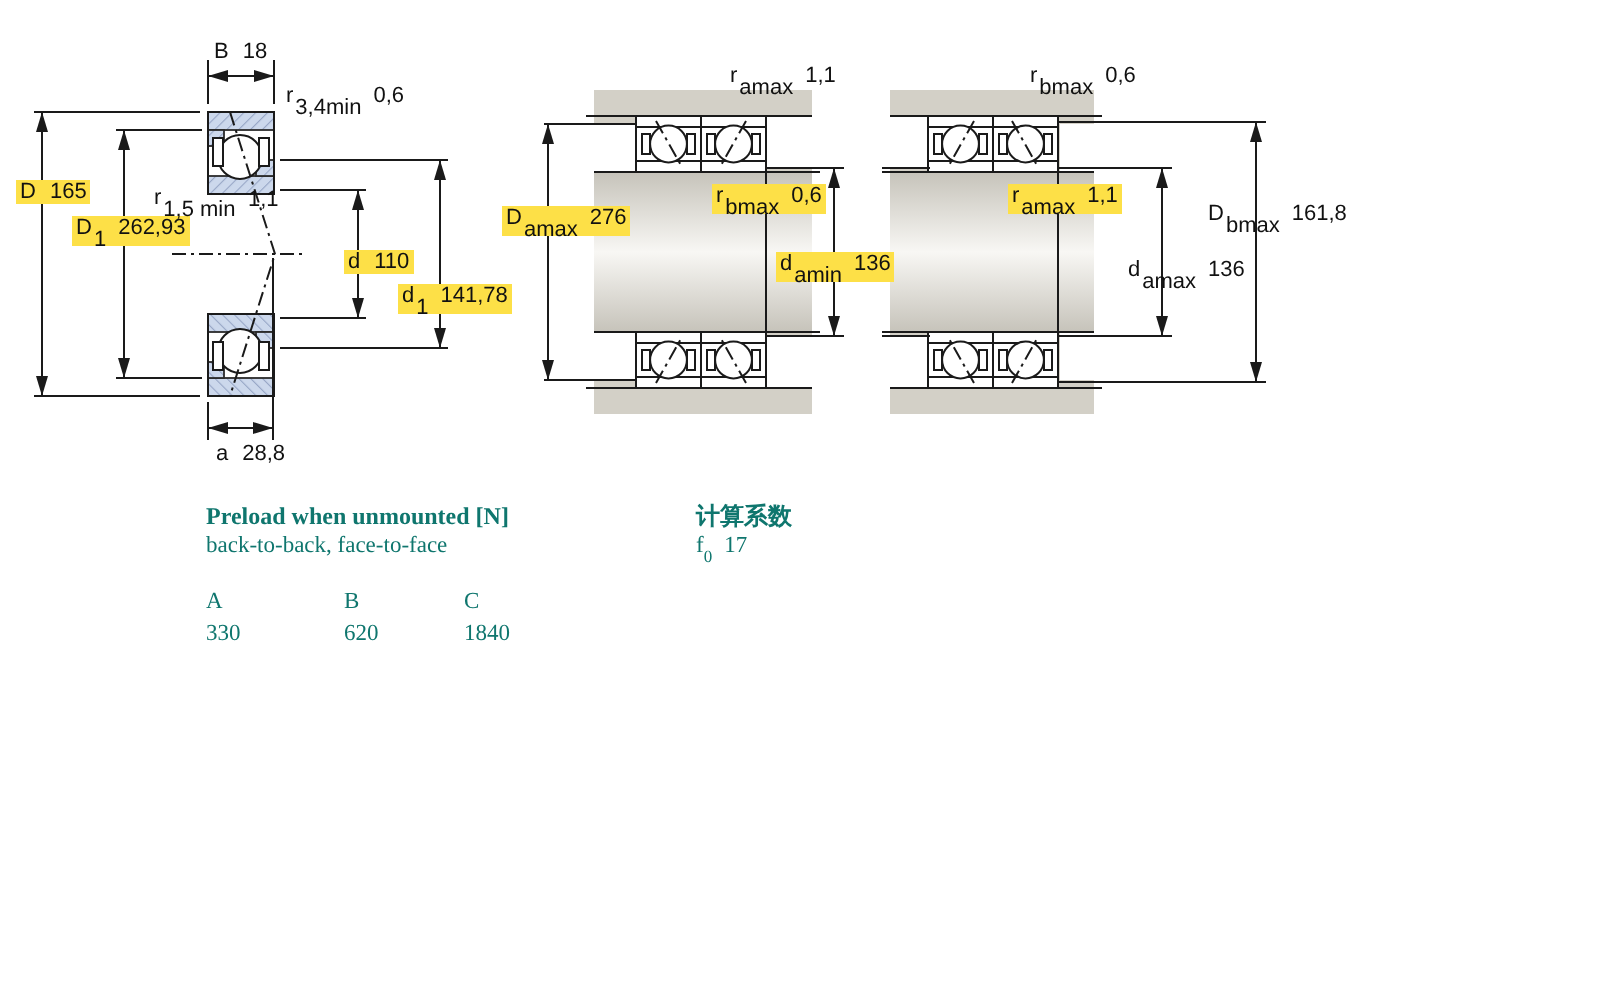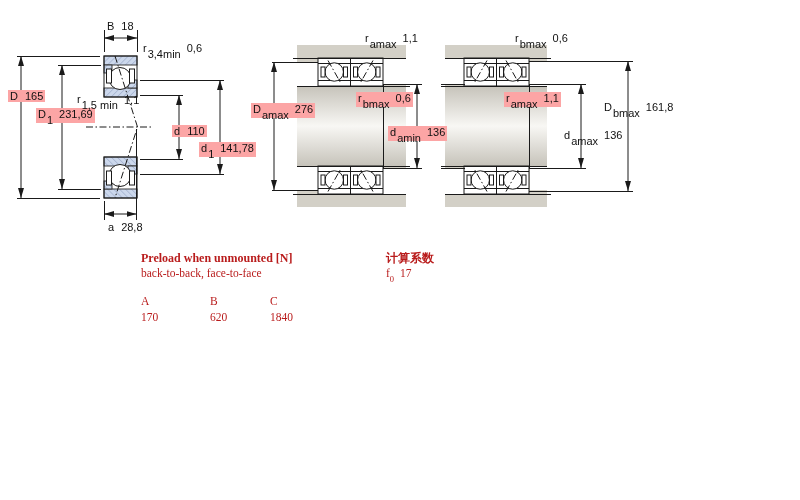--- a/index.html
+++ b/index.html
@@ -13,24 +13,24 @@
   .wbox{fill:#ffffff;stroke:#1a1a1a;stroke-width:1;}
   .ball{fill:#ffffff;stroke:#1a1a1a;stroke-width:1;}
   .hat{stroke:#2b2b2b;stroke-width:0.9;}
   .outl{fill:none;stroke:#1a1a1a;stroke-width:1;}
   
   .dl{position:absolute;font-size:11px;line-height:12px;white-space:nowrap;color:#111;}
   .dl sub{font-size:11px;position:relative;top:3px;left:1px;}
   .dl sub:empty{display:none;}
   .dl .val{margin-left:7px;}
   .dl .val:empty{margin-left:0;}
-  .dl.bg{background:#fca5a5;padding:0 2px;}
+  .dl.bg{background:#fde047;padding:0 2px;}
   
   .txt{position:absolute;font-family:"Liberation Serif", serif;font-size:11.5px;
-       line-height:13px;white-space:nowrap;color:#b91c1c;margin-left:38px;}
+       line-height:13px;white-space:nowrap;color:#0f766e;}
   .txt.b{font-weight:bold;font-size:12px;}
   .txt sub{font-size:8.5px;position:relative;top:2px;}
   .txt .val{margin-left:6px;text-align:right;}
 </style>
 </head>
 <body>
 
 <div id="stage">
 
   <svg id="drawing" width="800" height="500" viewBox="0 0 800 500">
@@ -164,21 +164,21 @@
       <line x1="529" y1="168" x2="586" y2="168" class="ln"></line>
       <line x1="529" y1="84" x2="529" y2="168" class="ln"></line>
       <line x1="581" y1="84" x2="581" y2="168" class="dim"></line>
       <line x1="628" y1="61" x2="628" y2="191" class="dim"></line>
     </g>
   </svg>
 
   <span class="dl" style="left:107px;top:20px"><span>B</span><span class="val">18</span></span>
   <span class="dl" style="left:143px;top:42px"><span>r</span><sub>3,4min</sub><span class="val">0,6</span></span>
   <span class="dl bg" style="left:8px;top:90px"><span>D</span><span class="val">165</span></span>
-  <span class="dl bg" style="left:36px;top:108px"><span>D</span><sub>1</sub><span class="val">231,69</span></span>
+  <span class="dl bg" style="left:36px;top:108px"><span>D</span><sub>1</sub><span class="val">262,93</span></span>
   <span class="dl" style="left:77px;top:93px"><span>r</span><sub>1,5 min</sub><span class="val"></span></span>
   <span class="dl" style="left:124px;top:94px"><span>1,1</span><span class="val"></span></span>
   <span class="dl bg" style="left:172px;top:125px"><span>d</span><span class="val">110</span></span>
   <span class="dl bg" style="left:199px;top:142px"><span>d</span><sub>1</sub><span class="val">141,78</span></span>
   <span class="dl" style="left:108px;top:221px"><span>a</span><span class="val">28,8</span></span>
 
   <span class="dl" style="left:365px;top:32px"><span>r</span><sub>amax</sub><span class="val">1,1</span></span>
   <span class="dl bg" style="left:356px;top:92px"><span>r</span><sub>bmax</sub><span class="val">0,6</span></span>
   <span class="dl bg" style="left:251px;top:103px"><span>D</span><sub>amax</sub><span class="val">276</span></span>
   <span class="dl bg" style="left:388px;top:126px"><span>d</span><sub>amin</sub><span class="val">136</span></span>
@@ -187,21 +187,21 @@
   <span class="dl bg" style="left:504px;top:92px"><span>r</span><sub>amax</sub><span class="val">1,1</span></span>
   <span class="dl" style="left:604px;top:101px"><span>D</span><sub>bmax</sub><span class="val">161,8</span></span>
   <span class="dl" style="left:564px;top:129px"><span>d</span><sub>amax</sub><span class="val">136</span></span>
 
   <div>
     <span class="txt b" style="left:103px;top:252px">Preload when unmounted [N]</span>
     <span class="txt" style="left:103px;top:267px">back-to-back, face-to-face</span>
     <span class="txt" style="left:103px;top:295px">A</span>
     <span class="txt" style="left:172px;top:295px">B</span>
     <span class="txt" style="left:232px;top:295px">C</span>
-    <span class="txt" style="left:103px;top:311px">170</span>
+    <span class="txt" style="left:103px;top:311px">330</span>
     <span class="txt" style="left:172px;top:311px">620</span>
     <span class="txt" style="left:232px;top:311px">1840</span>
   </div>
   <div>
     <span class="txt b" style="left:348px;top:252px">计算系数</span>
     <span class="txt" style="left:348px;top:267px"><span>f</span><sub>0</sub><span class="val">17</span></span>
   </div>
 
 </div>
 

